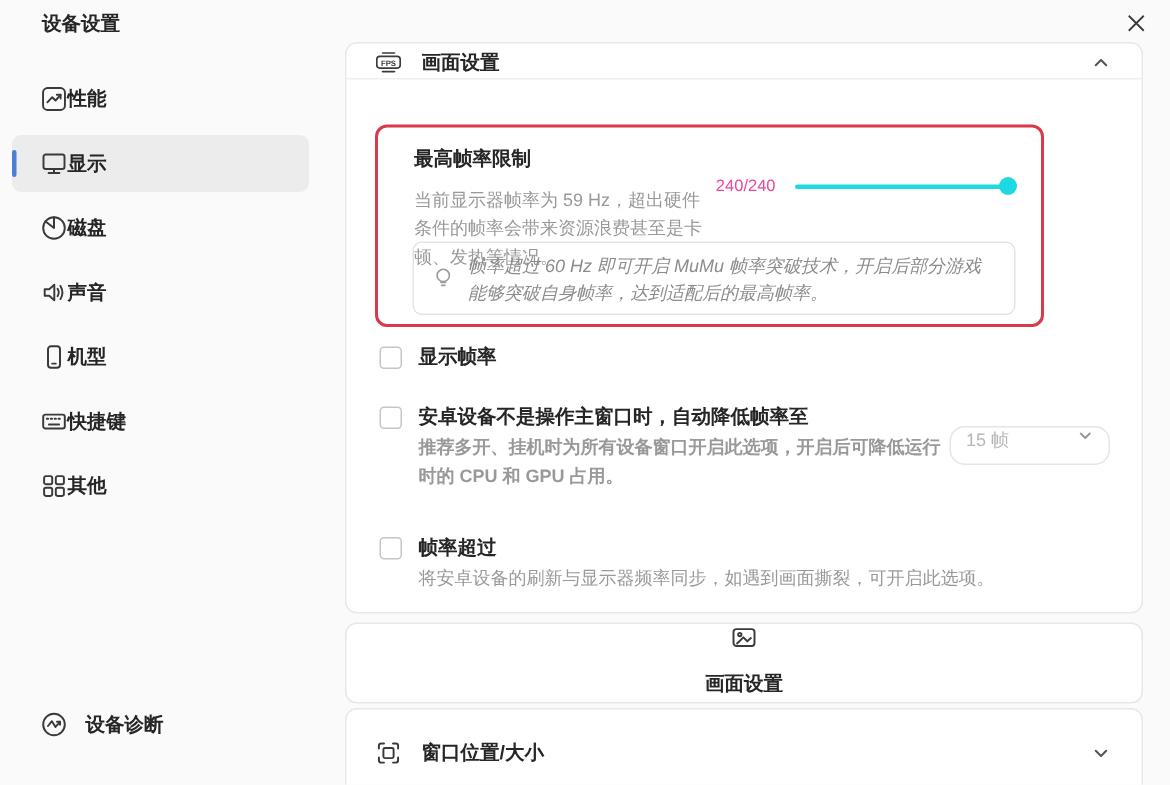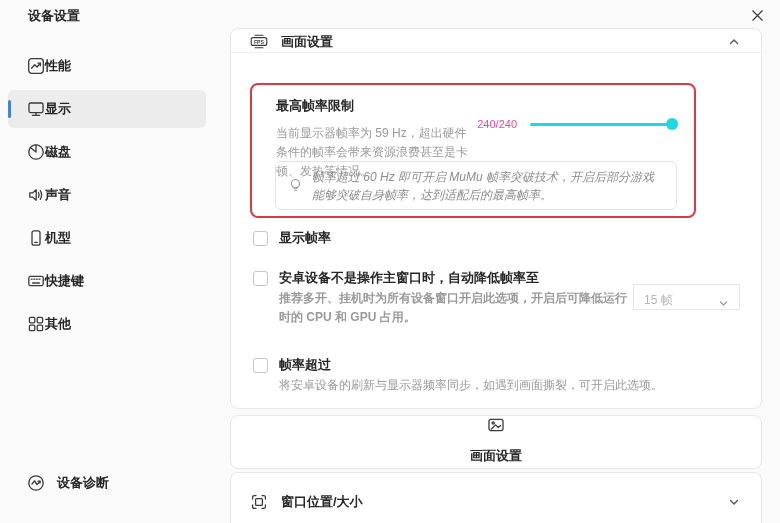--- a/index.html
+++ b/index.html
@@ -98,22 +98,22 @@
     background:#fff;cursor:pointer;flex:none;
   }
   .opt-label{font-size:13px;font-weight:bold;color:#262626;cursor:pointer;}
   .opt-desc{
     position:absolute;left:48px;font-size:12px;color:#999;line-height:19px;
   }
   #desc-auto{top:260px;width:348px;font-weight:bold;}
   #desc-vsync{top:347px;width:440px;}
   .dropdown{
     position:absolute;left:402px;top:255px;width:107px;height:26px;
-    border:1px solid #e5e5e5;border-radius:0;background:#fff;
-    display:flex;align-items:flex-end;justify-content:space-between;
+    border:1px solid #e5e5e5;border-radius:10px;background:#fff;
+    display:flex;align-items:flex-start;justify-content:space-between;
     padding:0 10px;cursor:default;
   }
   .dropdown .val{font-size:12px;color:#b6b6b6;}
 </style>
 </head>
 <body>
 
 <div class="win-title">设备设置</div>
 <div class="close-btn">
   <span>

